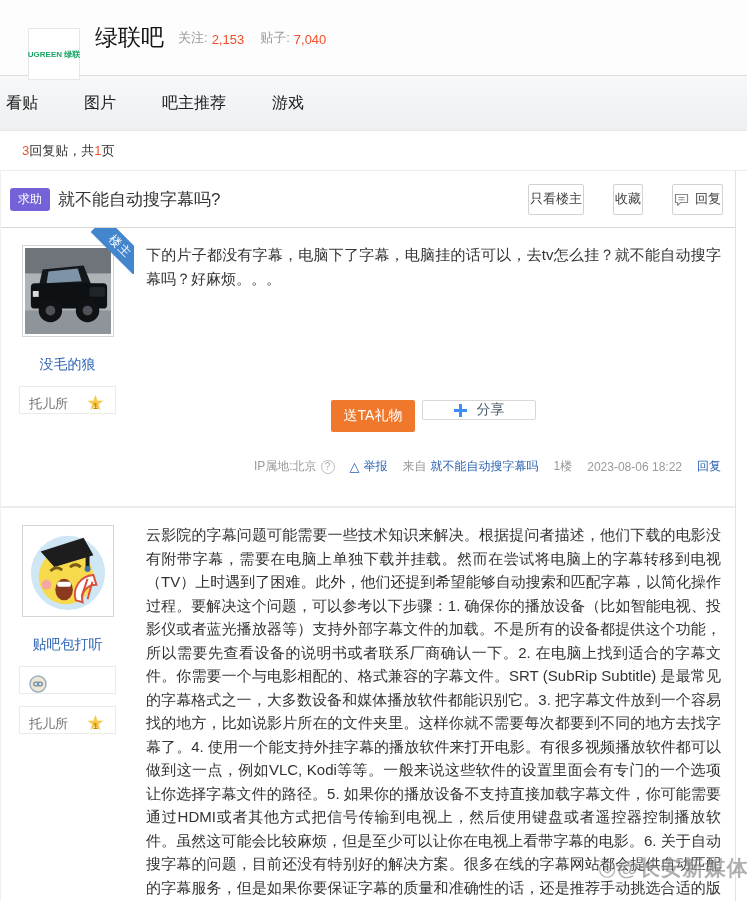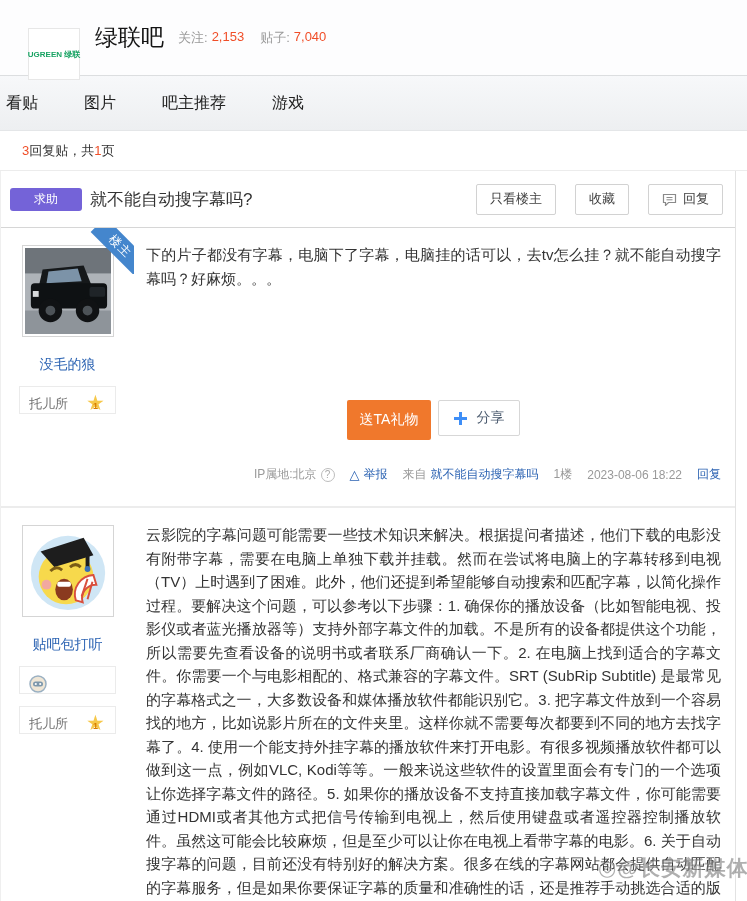--- a/index.html
+++ b/index.html
@@ -5,46 +5,46 @@
   * { box-sizing: border-box; margin: 0; padding: 0; }
   html,body { width:747px; height:901px; overflow:hidden; background:#fff;
     font-family:"Liberation Sans","DejaVu Sans",sans-serif; }
 
   
   .header { height:75px; background:#fdfdfe; position:relative; display:flex; align-items:center; }
   .logo-box { position:absolute; left:28px; top:28px; width:52px; height:52px;
     border:1px solid #e7e7e7; background:#fff; display:flex; align-items:center; justify-content:center; }
   .logo-text { color:#18a363; font-weight:bold; font-size:8px; letter-spacing:0; white-space:nowrap; }
   .forum-title { margin-left:95px; font-size:23px; color:#141414; }
-  .stats { display:flex; align-items:flex-start; margin-left:14px; font-size:13px; }
+  .stats { display:flex; align-items:flex-end; margin-left:14px; font-size:13px; }
   .stat-label { color:#9a9a9a; margin-right:4px; }
   .stat-num { color:#f04e28; margin-right:16px; }
 
   
   .tabbar { height:56px; background:linear-gradient(#f7f8fa,#edeff1);
     border-top:1px solid #dcdee0; border-bottom:1px solid #e4e6e8;
     display:flex; align-items:center; padding-left:6px; }
   .tab { font-size:16px; color:#222; margin-right:46px; cursor:pointer; }
 
   
   .replyinfo { height:40px; display:flex; align-items:center; padding-left:22px;
     font-size:13px; color:#333; border-bottom:1px solid #ececec; }
   .rednum { color:#f04e28; }
 
   
   .main { width:736px; border-left:1px solid #efefef; border-right:1px solid #e2e2e2; }
 
   .thread-head { height:57px; display:flex; align-items:center; padding:0 12px 0 9px;
     border-bottom:1px solid #d6d6d6; }
-  .thread-badge { background:#7463d8; color:#fff; font-size:12px; padding:3px 24px;
+  .thread-badge { background:#7463d8; color:#fff; font-size:12px; padding:3px 8px;
     border-radius:3px; margin-right:8px; flex-shrink:0; }
   .thread-title { font-size:17px; color:#333; }
   .head-spacer { flex:1; }
-  .hbtn { border:1px solid #d2d2d2; background:#fff; height:31px; padding:0 13px;
-    font-size:13px; color:#404040; border-radius:2px; margin-left:19px;
+  .hbtn { border:1px solid #d2d2d2; background:#fff; height:31px; padding:0 1px;
+    font-size:13px; color:#404040; border-radius:2px; margin-left:29px;
     display:flex; align-items:center; gap:6px; cursor:pointer; }
 
   
   .post { display:flex; position:relative; }
   .post + .post { border-top:2px solid #ececec; }
   .post-1 { min-height:278px; }
   .post-2 { min-height:396px; }
 
   .author-col { width:133px; flex-shrink:0; padding-top:17px; text-align:center; position:relative; }
   .avatar { width:92px; height:92px; border:1px solid #d5d5d5; background:#fff; padding:2px;
@@ -60,24 +60,24 @@
     font-size:9px; color:#d87d00; font-weight:bold; }
 
   .ribbon-wrap { position:absolute; top:0; right:0; width:46px; height:46px; overflow:hidden; }
   .ribbon { position:absolute; top:8px; right:-17px; transform:rotate(45deg);
     background:#4486cd; color:#fff; font-size:12px; padding:2px 18px; letter-spacing:1px; }
 
   .content-col { flex:1; padding:15px 14px 0 12px; display:flex; flex-direction:column; }
   .post-text { font-size:15px; line-height:23.5px; color:#333; text-align:justify; }
 
   .gift-row { display:flex; justify-content:center; gap:7px; margin-top:110px; }
-  .gift-btn { background:#f0782c; color:#fff; font-size:14px; height:40px; padding:0 13px;
+  .gift-btn { background:#f0782c; color:#fff; font-size:14px; height:32px; padding:0 13px;
     border:none; border-radius:2px; cursor:pointer; }
   .share-btn { background:#fff; border:1px solid #d7d7d7; color:#4a5a6e; font-size:14px;
-    height:36px; padding:0 15px; display:flex; align-items:center; gap:9px;
+    height:20px; padding:0 31px; display:flex; align-items:center; gap:9px;
     border-radius:2px; cursor:pointer; }
   .plus { width:13px; height:13px; position:relative; display:inline-block; }
   .plus .pv, .plus .ph { position:absolute; background:#3e8ef7; }
   .plus .pv { left:5px; top:0; width:3px; height:13px; }
   .plus .ph { left:0; top:5px; width:13px; height:3px; }
 
   .meta-row { display:flex; justify-content:flex-end; align-items:center; gap:15px;
     margin-top:26px; padding-bottom:14px; font-size:12px; color:#999; }
   .meta-item { display:flex; align-items:center; gap:4px; }
   .help-circle { display:inline-flex; width:14px; height:14px; border:1px solid #bdbdbd;

